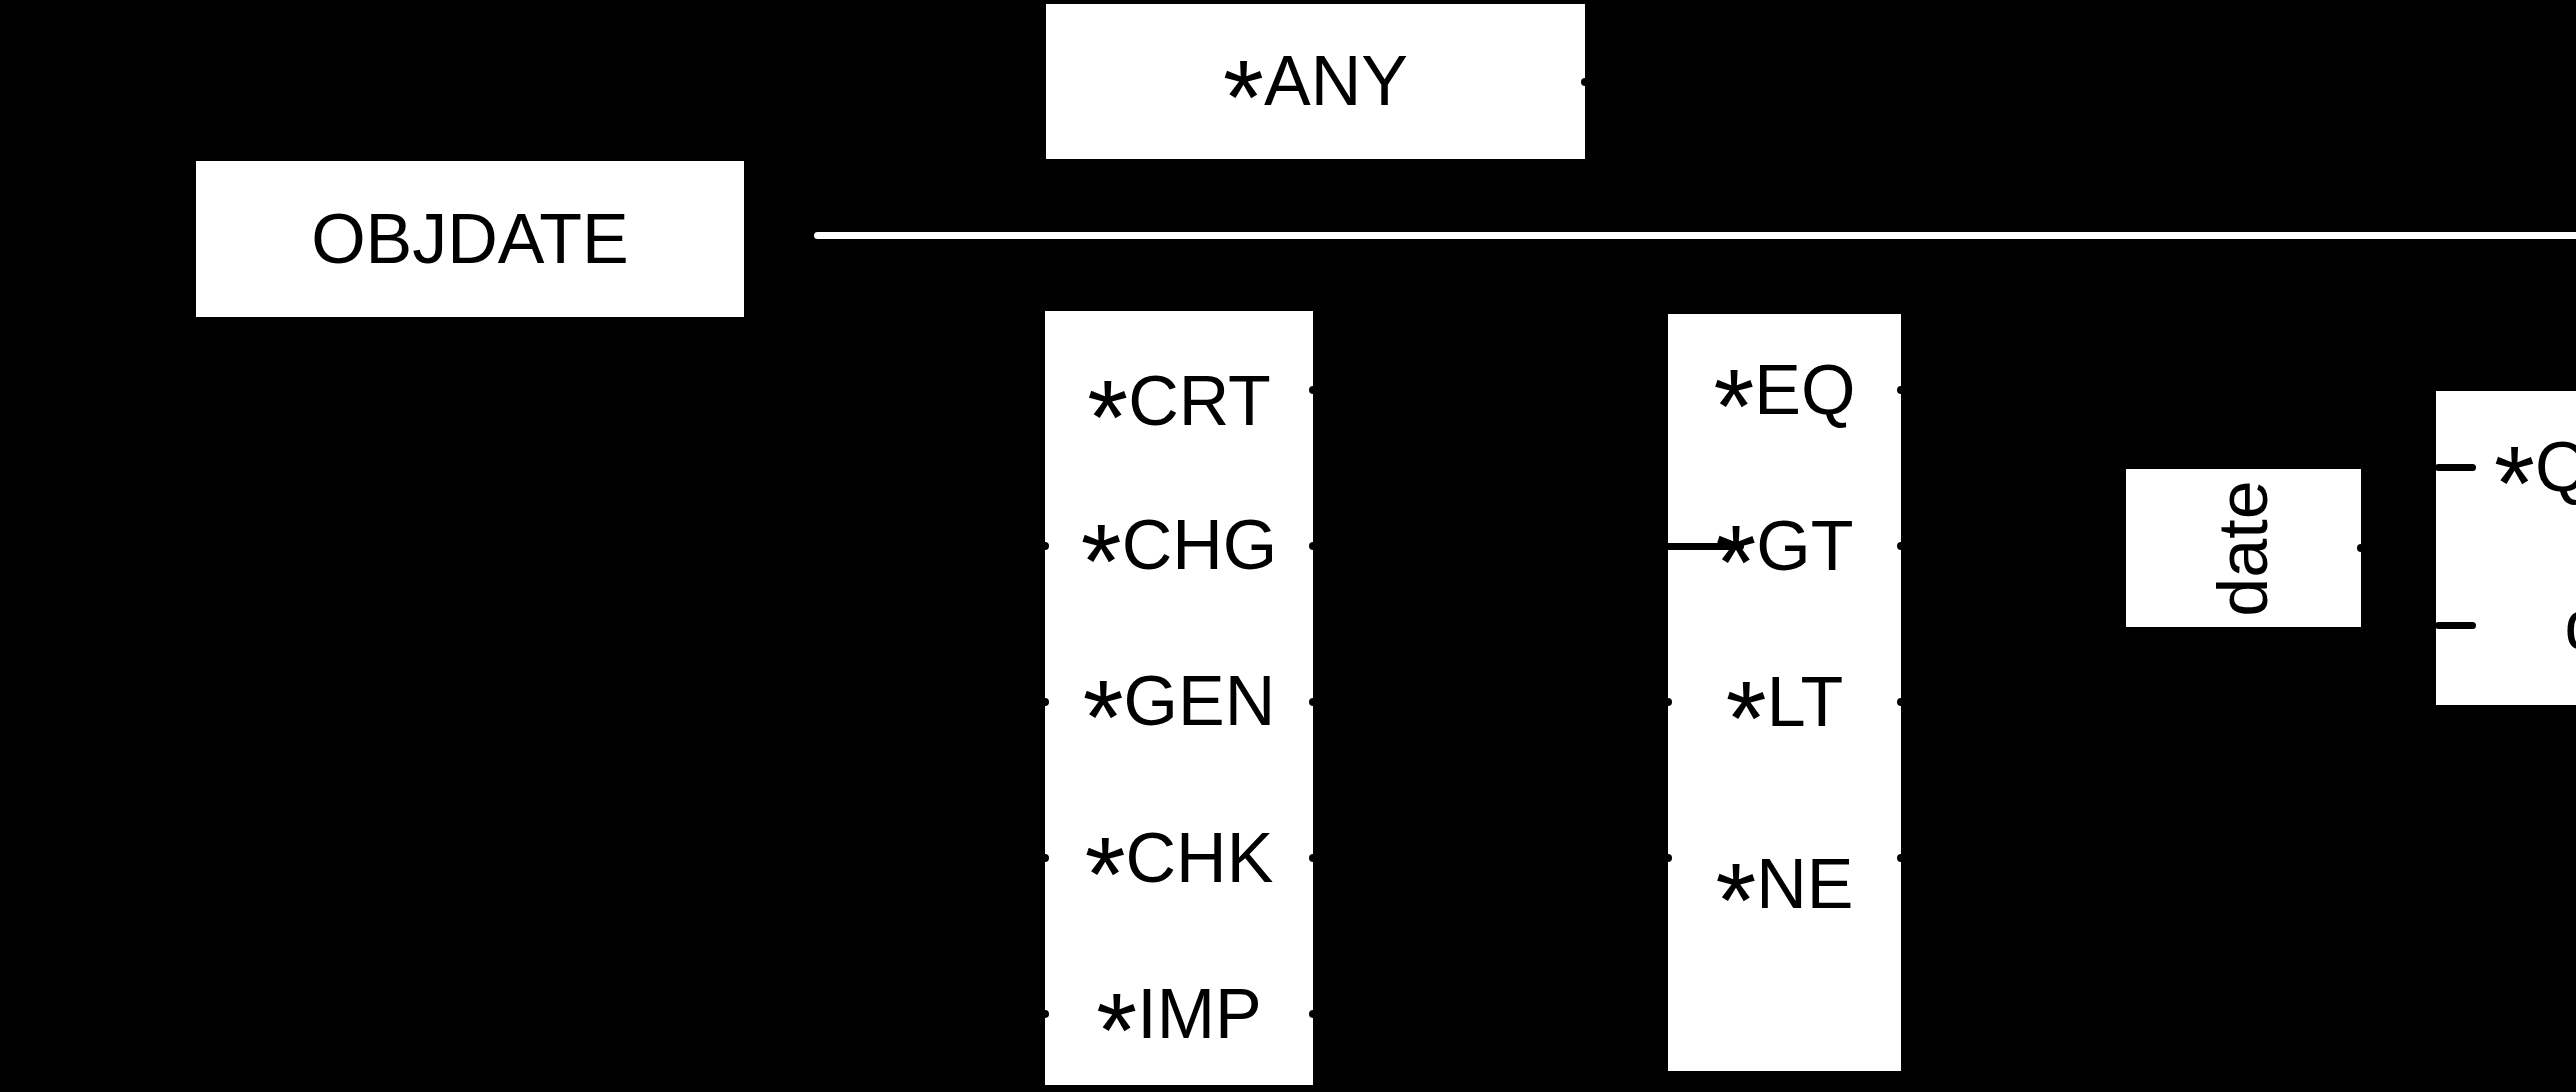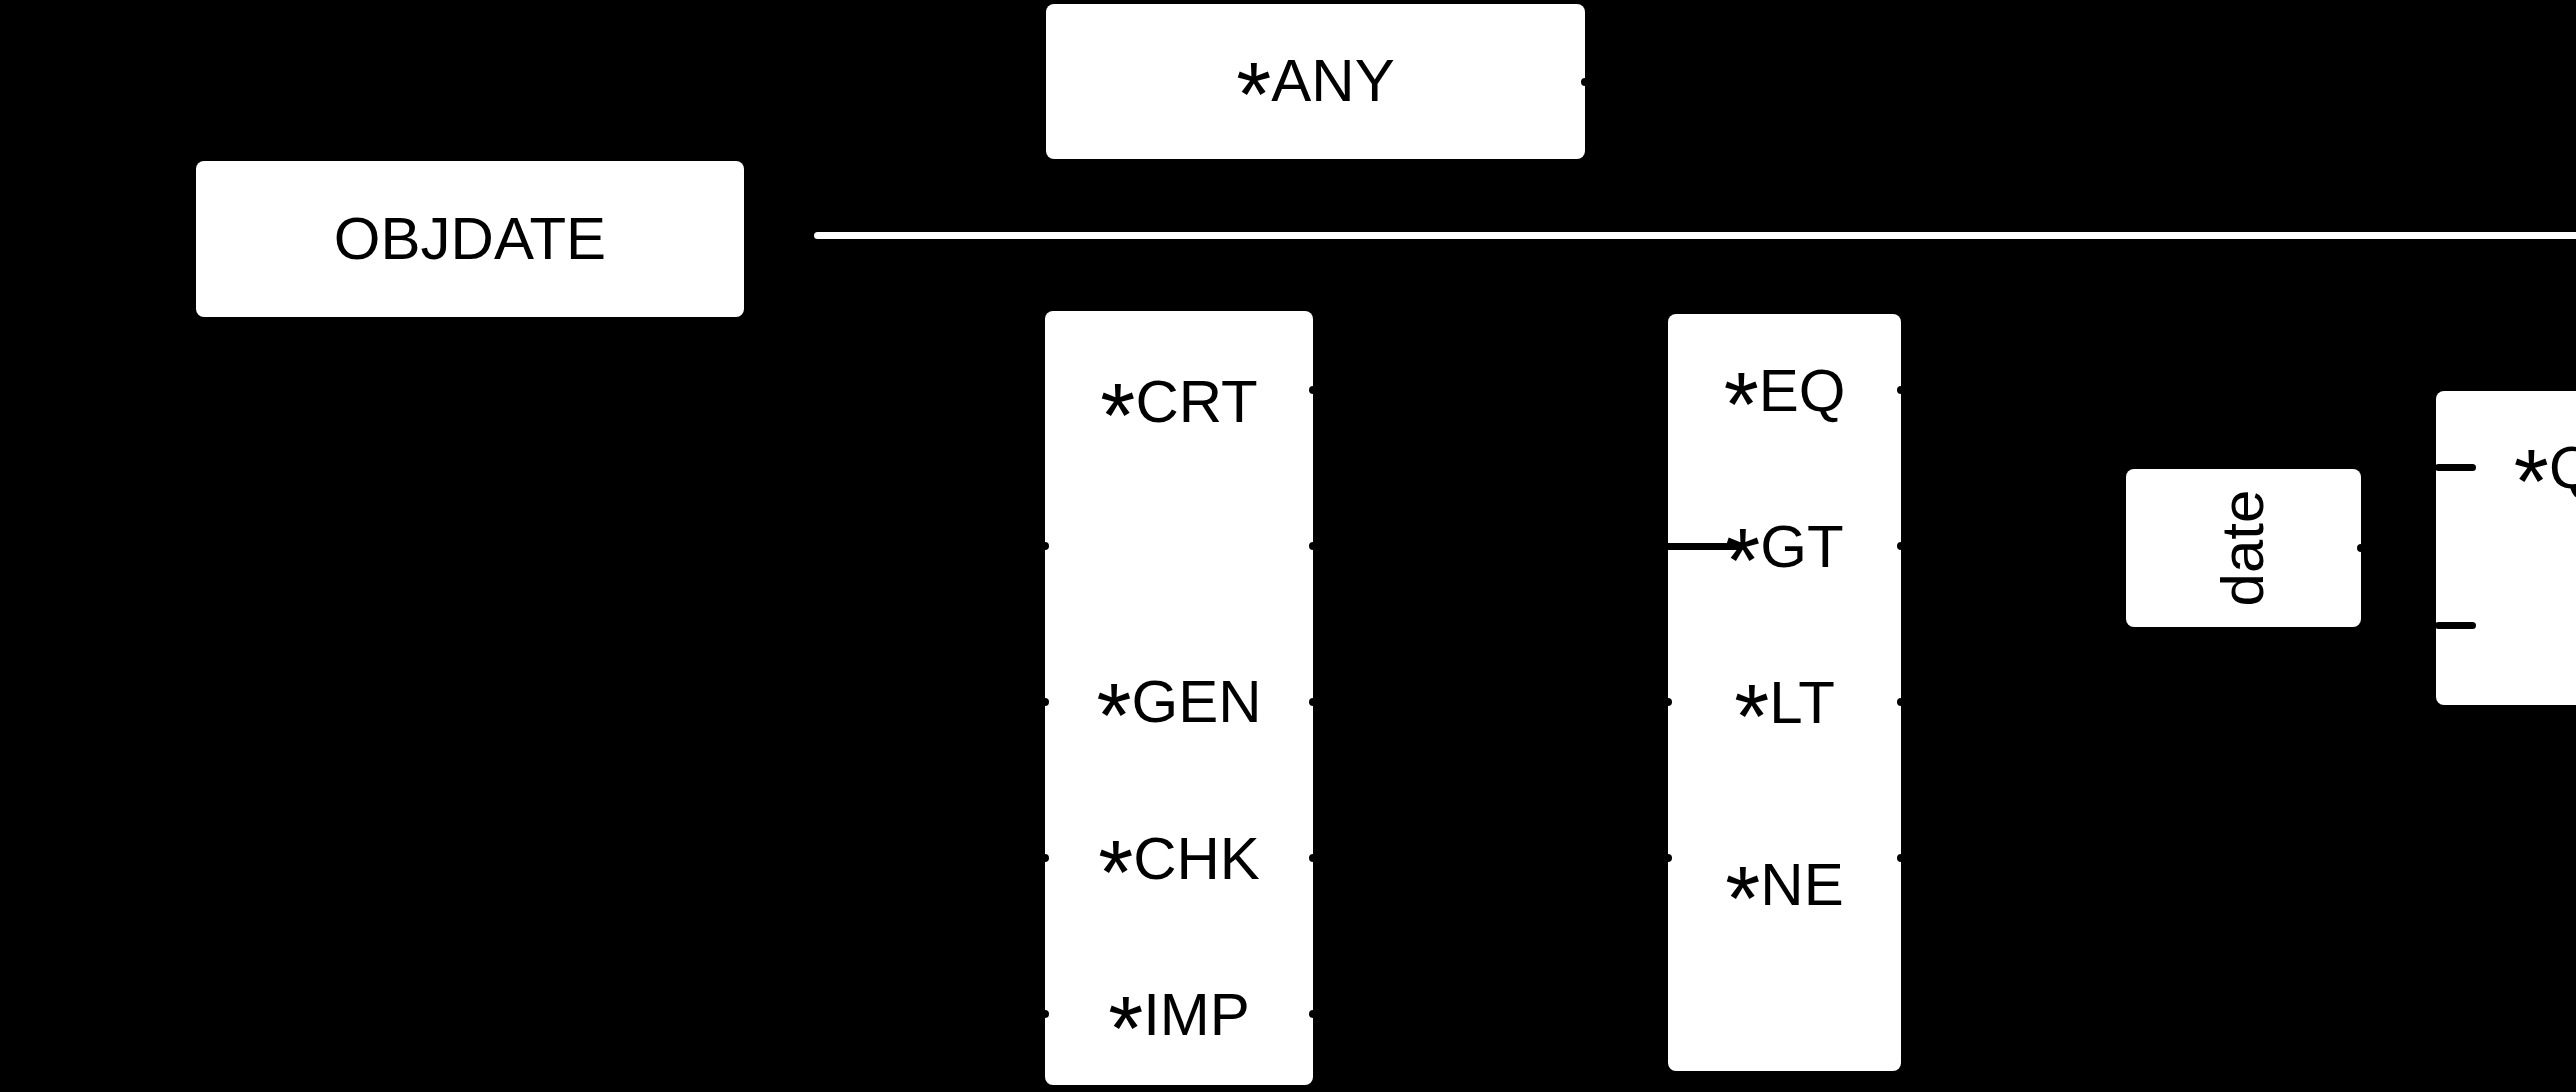--- a/index.html
+++ b/index.html
@@ -5,21 +5,21 @@
   :root{
     --background:#000; --box_fill:#fff; --box_text:#000; --rail_line:#fff; --connector:#000;
   }
   html,body{margin:0;padding:0;background:var(--background);}
   .stage{
     position:relative;width:3941px;height:1092px;background:var(--background);
     overflow:hidden;font-family:"Liberation Sans", sans-serif;color:var(--box_text);
   }
   .box{
     position:absolute;background:var(--box_fill);overflow:hidden;
-    font-size:60px;line-height:1.1;border-radius:8px;
+    font-size:70px;line-height:1.1;
   }
   .center{display:flex;align-items:center;justify-content:center;}
   
   .objdate{left:196px;top:161px;width:548px;height:156px;}
   
   .rail{
     position:absolute;left:814px;top:232px;width:2947px;height:7.2px;
     background:var(--rail_line);border-radius:3.6px 0 0 3.6px;
   }
   
@@ -71,20 +71,23 @@
 
   <div class="box center anytop">
     <span class="kw"><span class="ast">*</span>ANY</span>
     <span class="tick right" style="top:74px"></span>
   </div>
 
   <div class="box col1">
     <div class="opt opt1">
         <span class="kw"><span class="ast">*</span>CRT</span>
       </div>
+    <div class="opt opt2">
+        <span class="kw"><span class="ast">*</span>CHG</span>
+      </div>
     <div class="opt opt3">
         <span class="kw"><span class="ast">*</span>GEN</span>
       </div>
     <div class="opt opt4">
         <span class="kw"><span class="ast">*</span>CHK</span>
       </div>
     <div class="opt opt5">
         <span class="kw"><span class="ast">*</span>IMP</span>
       </div>
     <span class="tick right tk1"></span>

